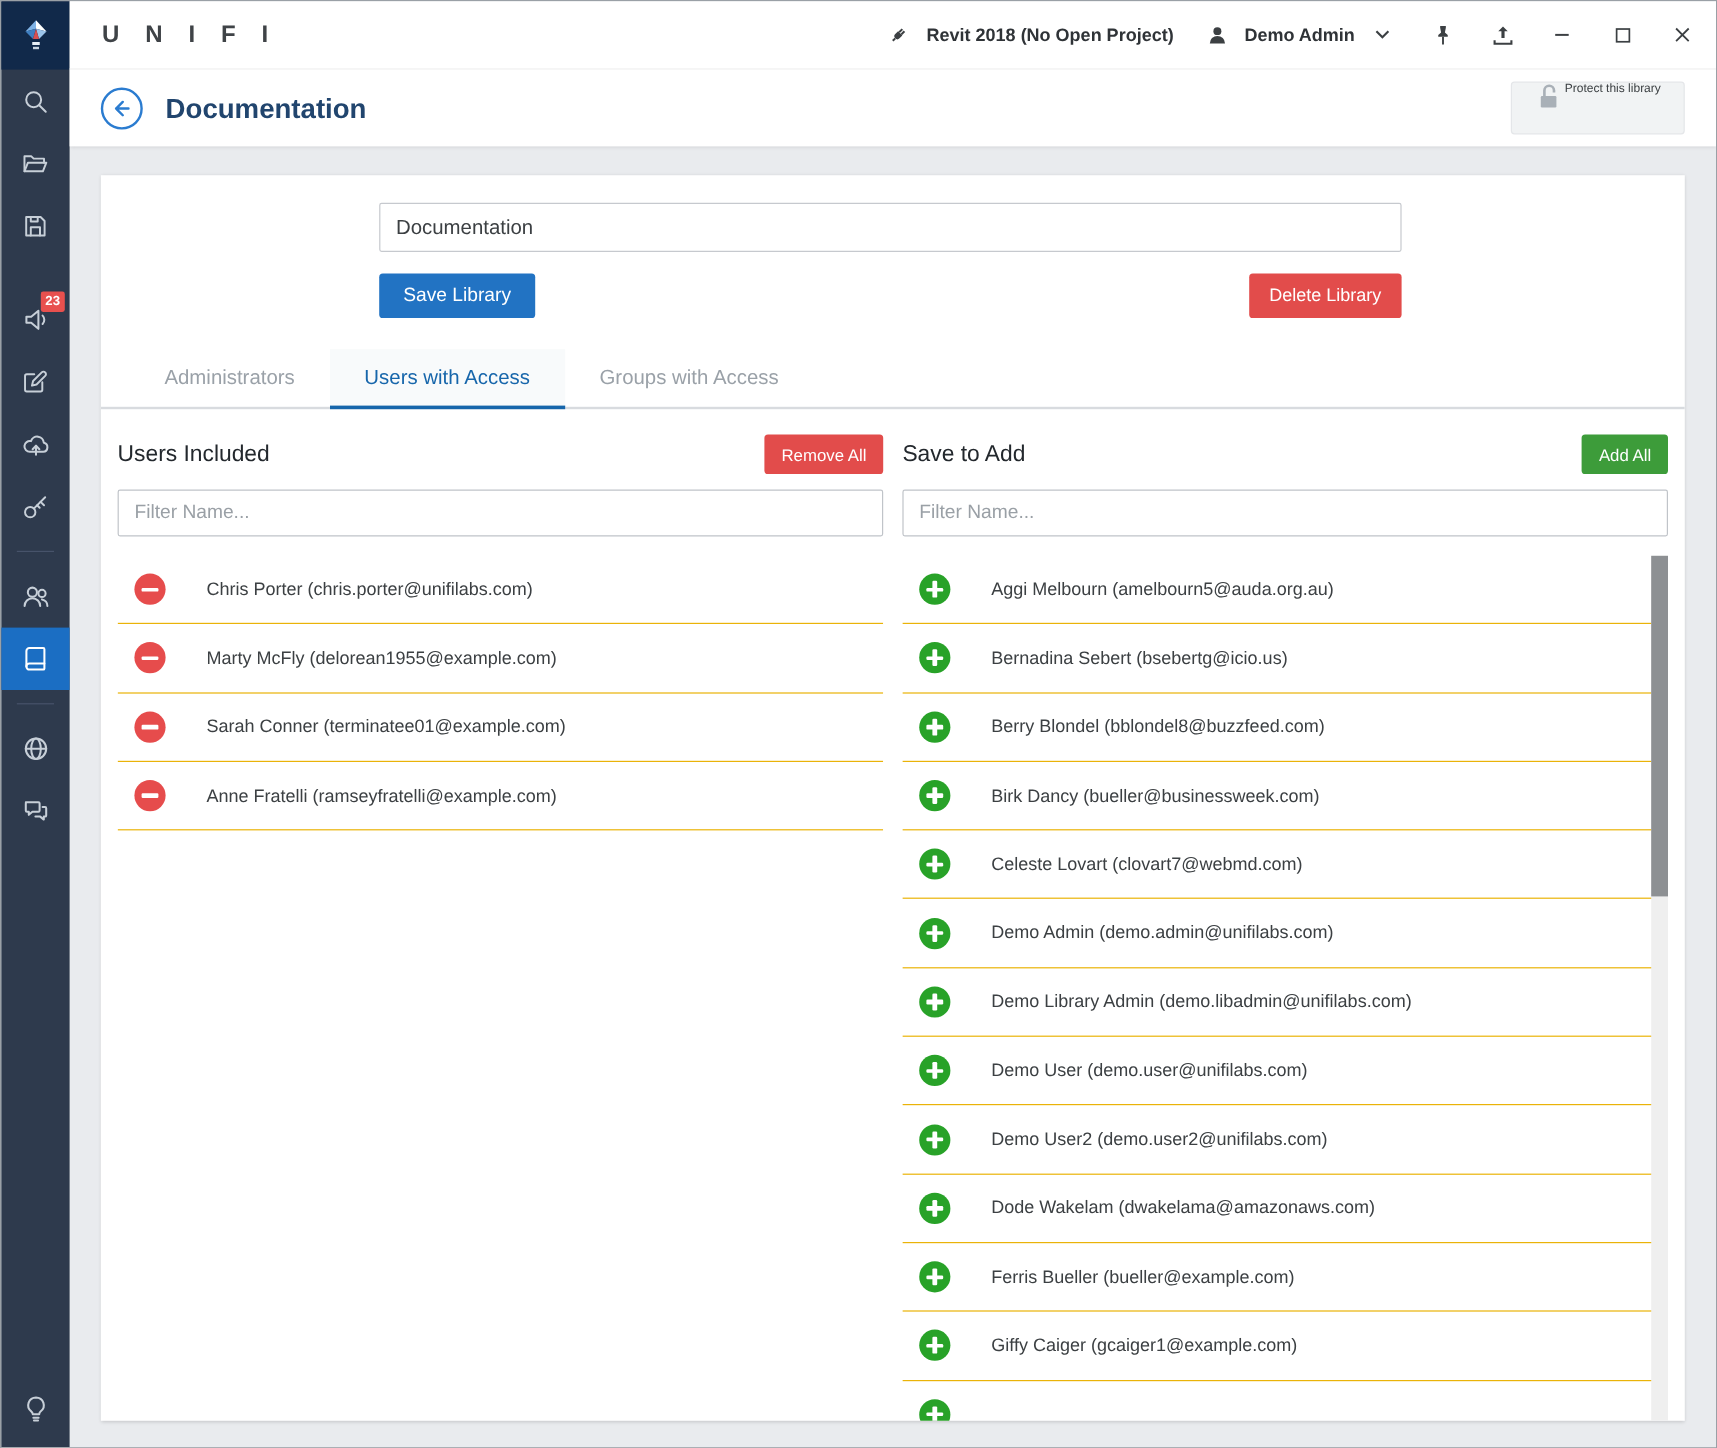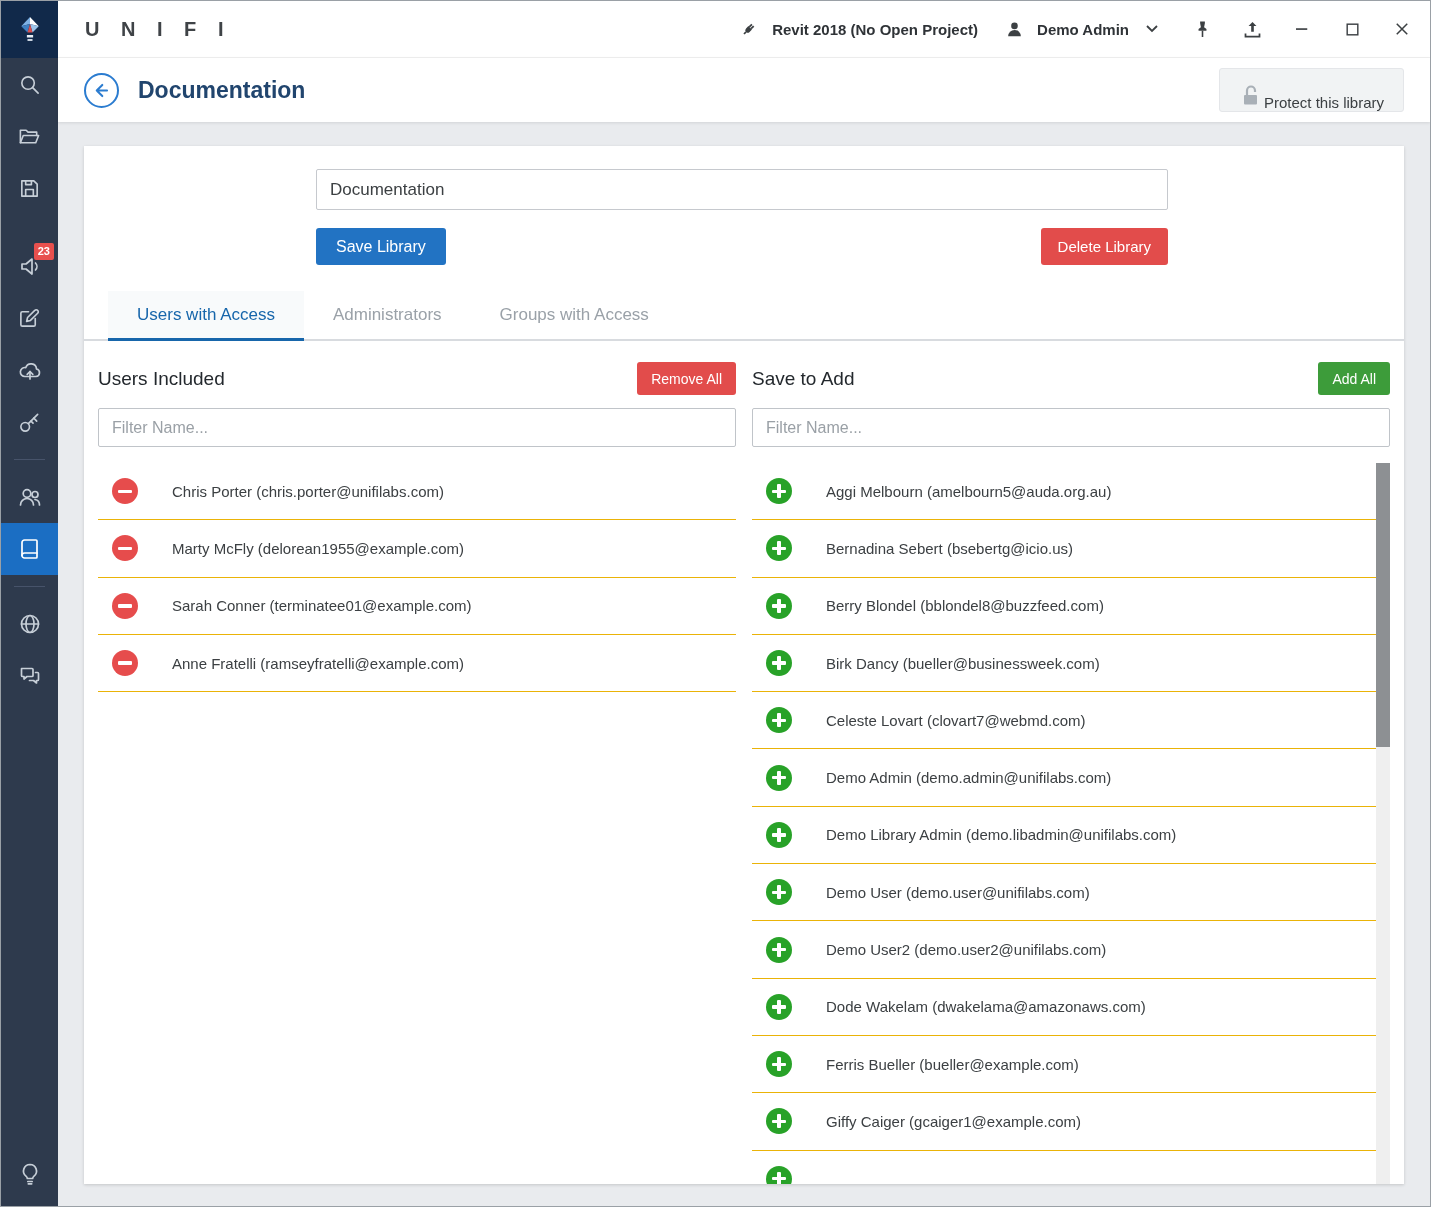--- a/index.html
+++ b/index.html
@@ -29,21 +29,21 @@
   .app-name { font-size:20px; font-weight:700; letter-spacing:8px; color:#3f4347; }
   .titlebar-right { margin-left:auto; display:flex; align-items:center; gap:22px; }
   .tb-group { display:flex; align-items:center; gap:9px; font-size:15px; font-weight:600; color:#2f3337; }
   .tb-icon { display:flex; align-items:center; justify-content:center; width:28px; height:28px; cursor:pointer; }
   .tb-icon svg { display:block; }
 
   
   .header { height:64px; background:#fff; display:flex; align-items:center; padding:0 26px; box-shadow:0 1px 3px rgba(0,0,0,.10); position:relative; z-index:2; flex-shrink:0; }
   .back-btn { width:35px; height:35px; border-radius:50%; border:2px solid #2b7cd0; background:#fff; display:flex; align-items:center; justify-content:center; cursor:pointer; flex-shrink:0; }
   .page-title { font-size:23px; font-weight:700; color:#21456e; margin-left:19px; }
-  .protect-btn { margin-left:auto; background:#f1f3f4; border:1px solid #e4e6e9; border-radius:3px; height:44px; padding:0 19px; display:flex; align-items:flex-end; gap:1px; font-size:15px; color:#3c4043; cursor:pointer; font-family:inherit; }
+  .protect-btn { margin-left:auto; background:#f1f3f4; border:1px solid #e4e6e9; border-radius:3px; height:44px; padding:0 19px; display:flex; align-items:flex-start; gap:1px; font-size:10px; color:#3c4043; cursor:pointer; font-family:inherit; }
 
   
   .content { flex:1; padding:24px 26px 22px; overflow:hidden; }
   .card { background:#fff; height:100%; box-shadow:0 1px 3px rgba(0,0,0,.16); display:flex; flex-direction:column; overflow:hidden; }
 
   .form-area { padding:23px 236px 0 232px; }
   .name-input { width:100%; height:41px; border:1px solid #c6c9ce; border-radius:2px; font-size:17px; padding:0 13px; color:#3c4043; font-family:inherit; }
   .btn-row { display:flex; justify-content:space-between; margin-top:18px; }
   .save-btn { background:#2273c3; color:#fff; font-size:16px; padding:0 20px; height:37px; border:none; border-radius:3px; cursor:pointer; font-family:inherit; }
   .delete-btn { background:#e24c4b; color:#fff; font-size:15px; padding:0 17px; height:37px; border:none; border-radius:3px; cursor:pointer; font-family:inherit; }
@@ -271,22 +271,22 @@
 
         <div class="form-area">
           <input class="name-input" type="text" value="Documentation" style="">
           <div class="btn-row">
             <button class="save-btn">Save Library</button>
             <button class="delete-btn">Delete Library</button>
           </div>
         </div>
 
         <div class="tabs">
+          <div class="tab">Administrators</div>
           <div class="tab active">Users with Access</div>
-          <div class="tab">Administrators</div>
           <div class="tab">Groups with Access</div>
         </div>
 
         <div class="columns">
 
           <section class="col">
             <div class="col-header">
               <span class="col-title">Users Included</span>
               <button class="action-btn remove-all">Remove All</button>
             </div>

